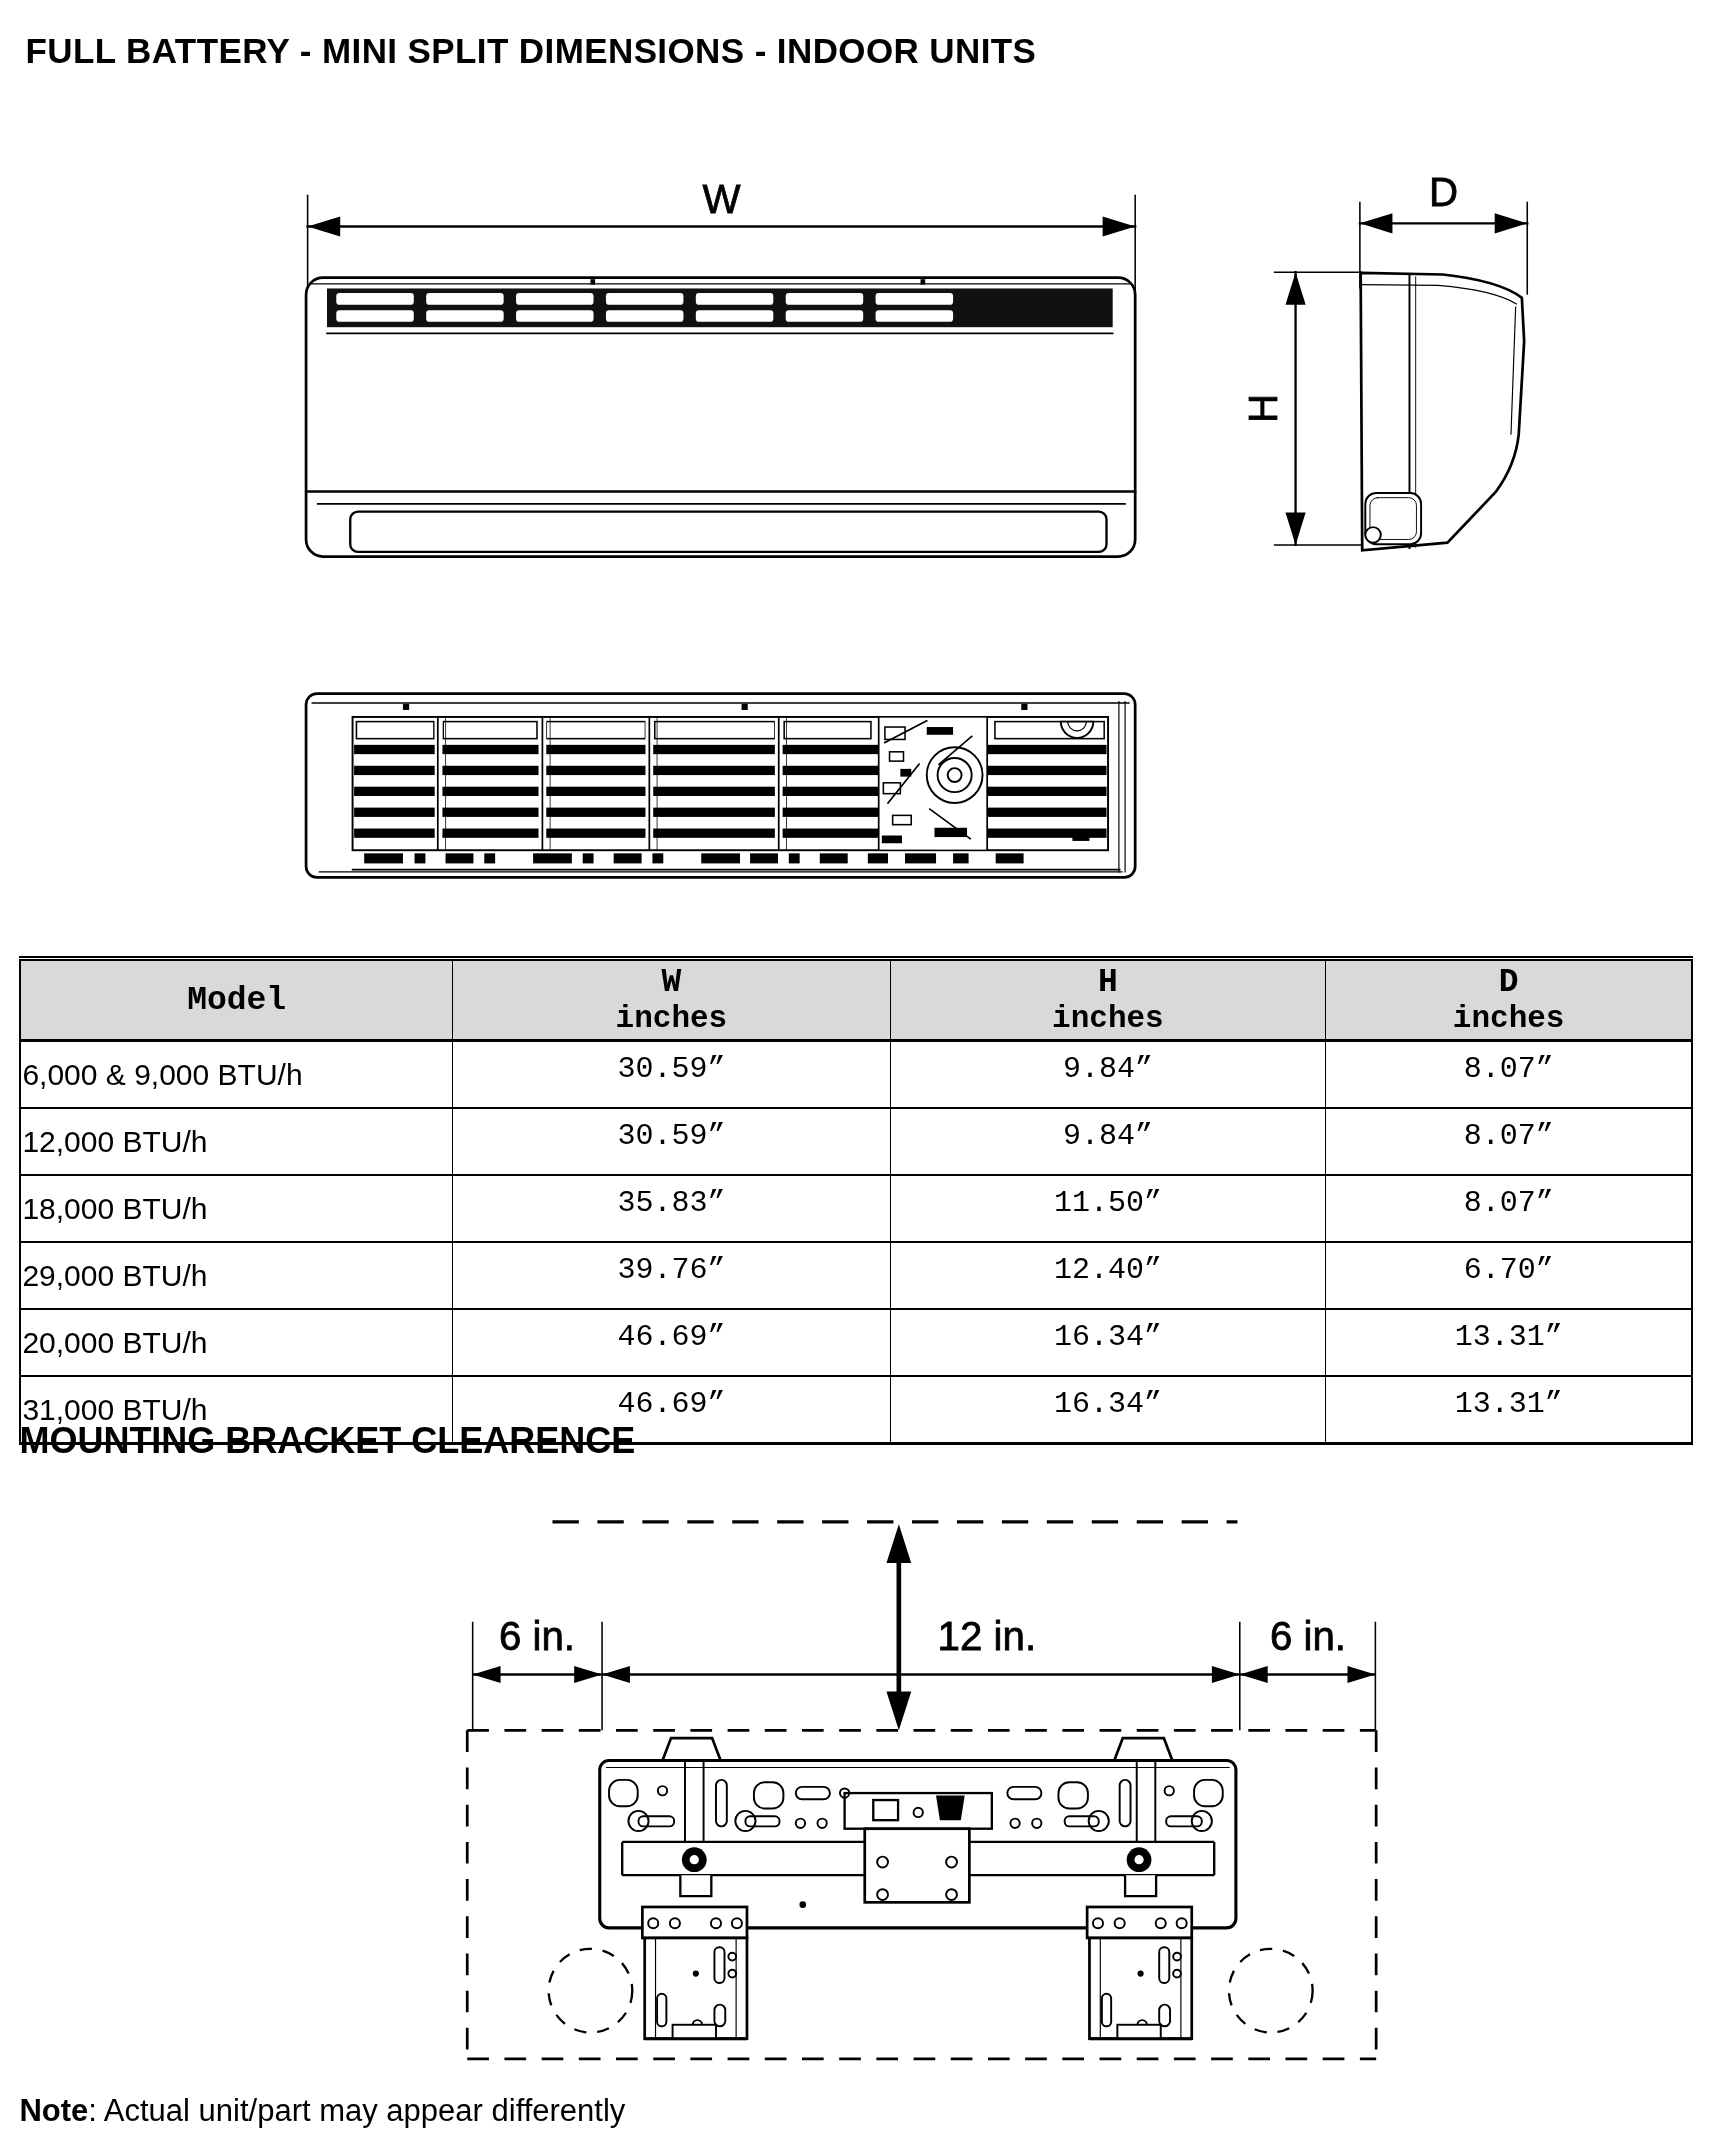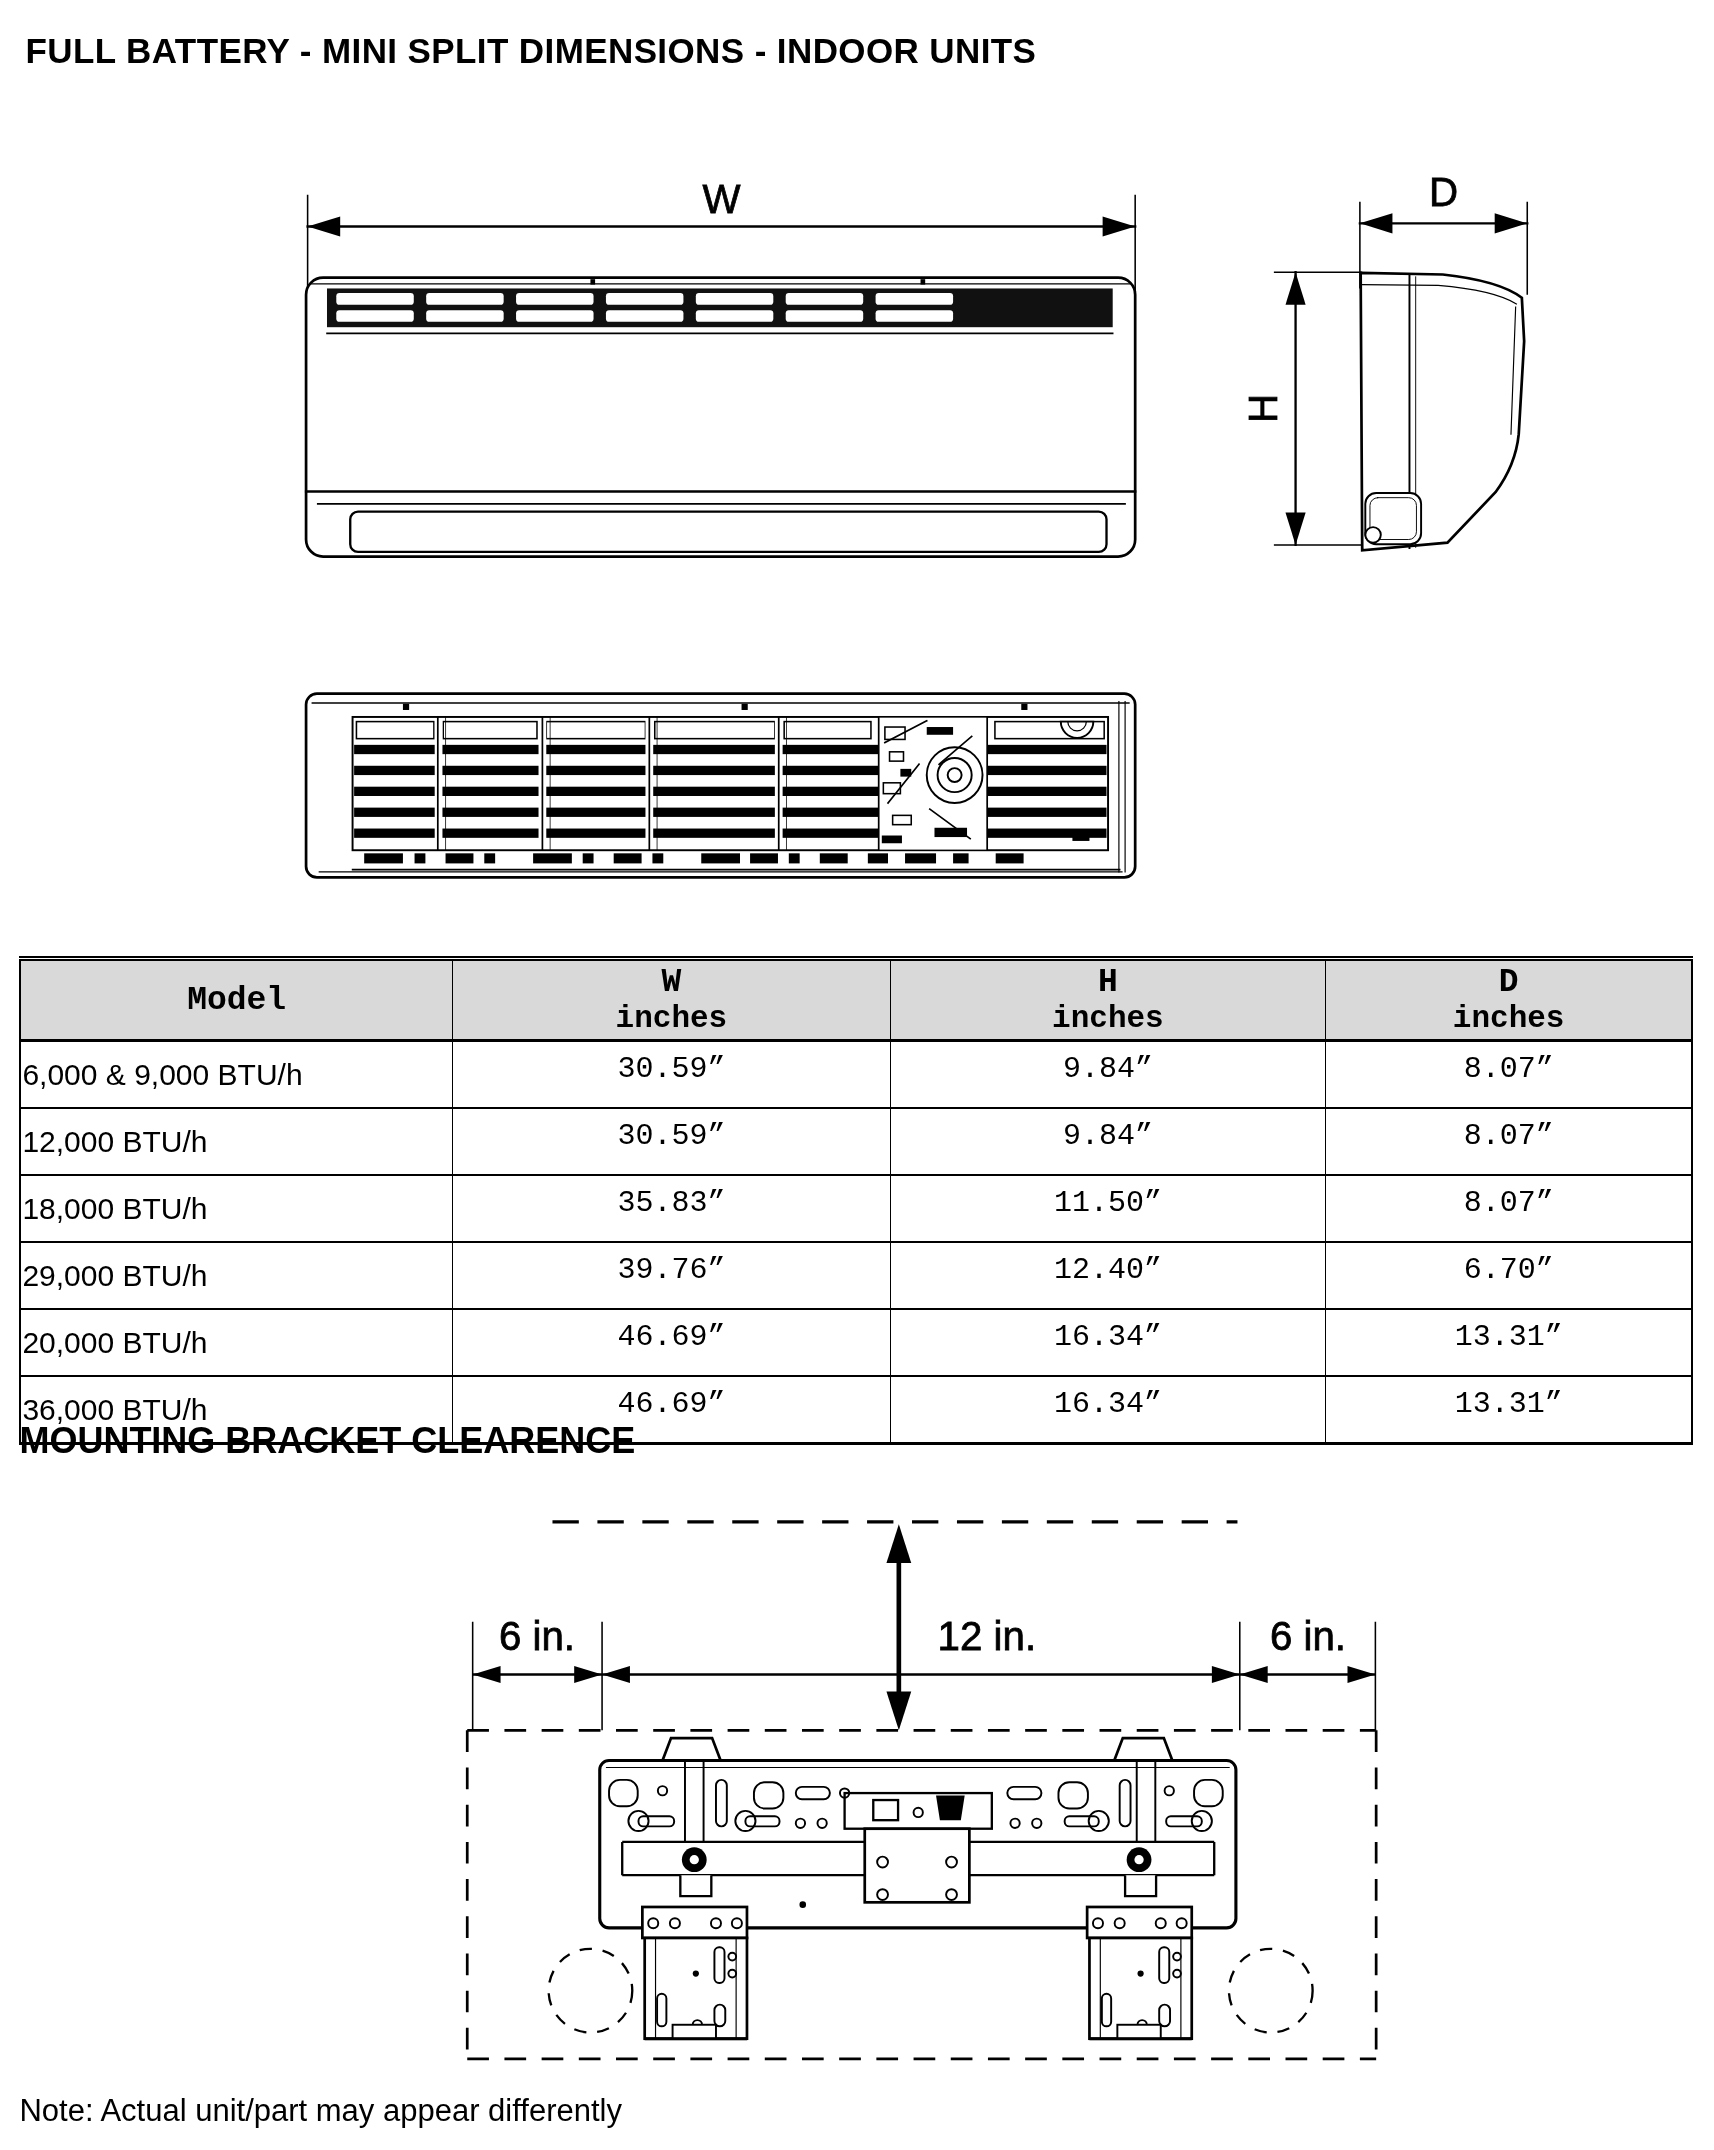--- a/index.html
+++ b/index.html
@@ -17,21 +17,21 @@
     border:2.3px solid #000;border-top:5.4px double #000;border-bottom:3.9px solid #000;}
   table.dims th,table.dims td{border-left:1.6px solid #000;}
   table.dims th{background:#d9d9d9;border-bottom:3.1px solid #000;height:78px;font-size:33px;font-weight:bold;vertical-align:middle;text-align:center;padding:0;font-family:Liberation Mono, monospace;}
   table.dims td{border-top:2.3px solid #000;height:54px;font-size:30px;background:#fff;}
   td.model-cell{vertical-align:middle;text-align:left;font-size:32px;}
   td.val-cell{vertical-align:top;text-align:center;padding-top:10px;font-family:Liberation Mono, monospace;}
   .h-sub{font-weight:bold;font-size:31px;}
   .h-sub:empty{display:none;}
 
   .note-line{position:absolute;left:19.4px;top:2093px;font-size:31px;white-space:nowrap;}
-  .note-bold{font-weight:normal;margin-top:48px;}
+  .note-bold{font-weight:bold;margin-top:48px;}
 </style>
 </head>
 <body>
 
 <div class="page-title">FULL BATTERY - MINI SPLIT DIMENSIONS - INDOOR UNITS</div>
 
 <svg id="top-drawings" class="layer" width="1714" height="938" viewBox="0 0 2212 1210" fill="none" stroke-linecap="square">
 
   <g stroke="#000">
 
@@ -242,21 +242,21 @@
       <td class="val-cell">12.40”</td>
       <td class="val-cell">6.70”</td>
     </tr>
     <tr>
       <td class="model-cell">20,000 BTU/h</td>
       <td class="val-cell">46.69”</td>
       <td class="val-cell">16.34”</td>
       <td class="val-cell">13.31”</td>
     </tr>
     <tr>
-      <td class="model-cell">36,000 BTU/h</td>
+      <td class="model-cell">31,000 BTU/h</td>
       <td class="val-cell">46.69”</td>
       <td class="val-cell">16.34”</td>
       <td class="val-cell">13.31”</td>
     </tr>
   </tbody>
 </table>
 
 <div class="section-heading">MOUNTING BRACKET CLEARENCE</div>
 
 <svg id="mounting-diagram" class="layer" width="1714" height="620" viewBox="0 1900 2212 800" fill="none" stroke-linecap="butt">

